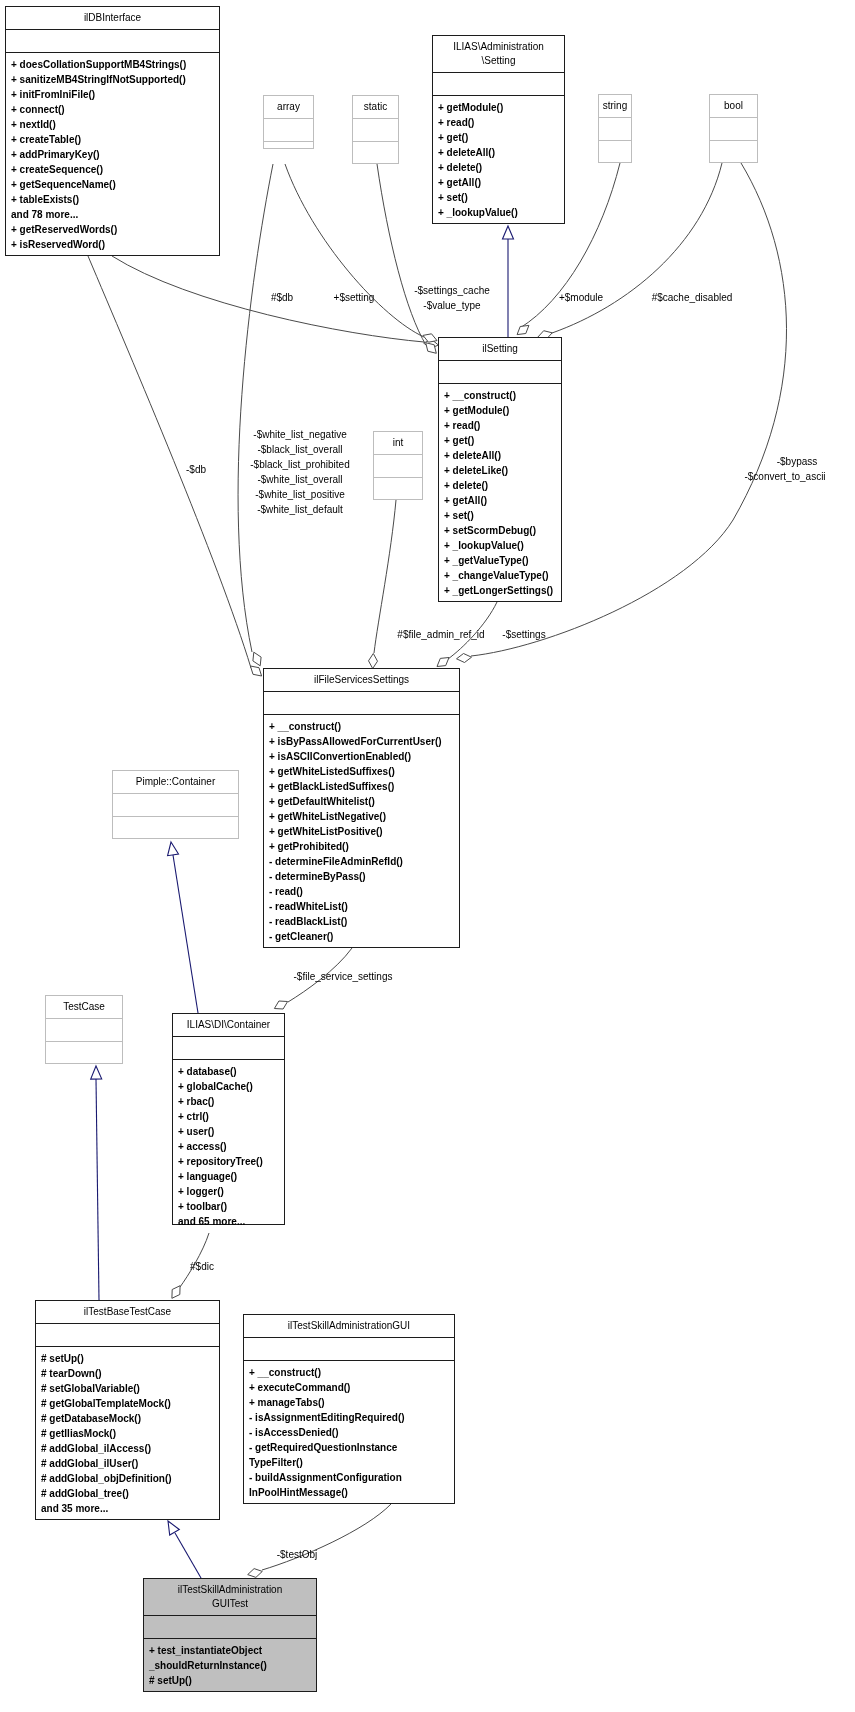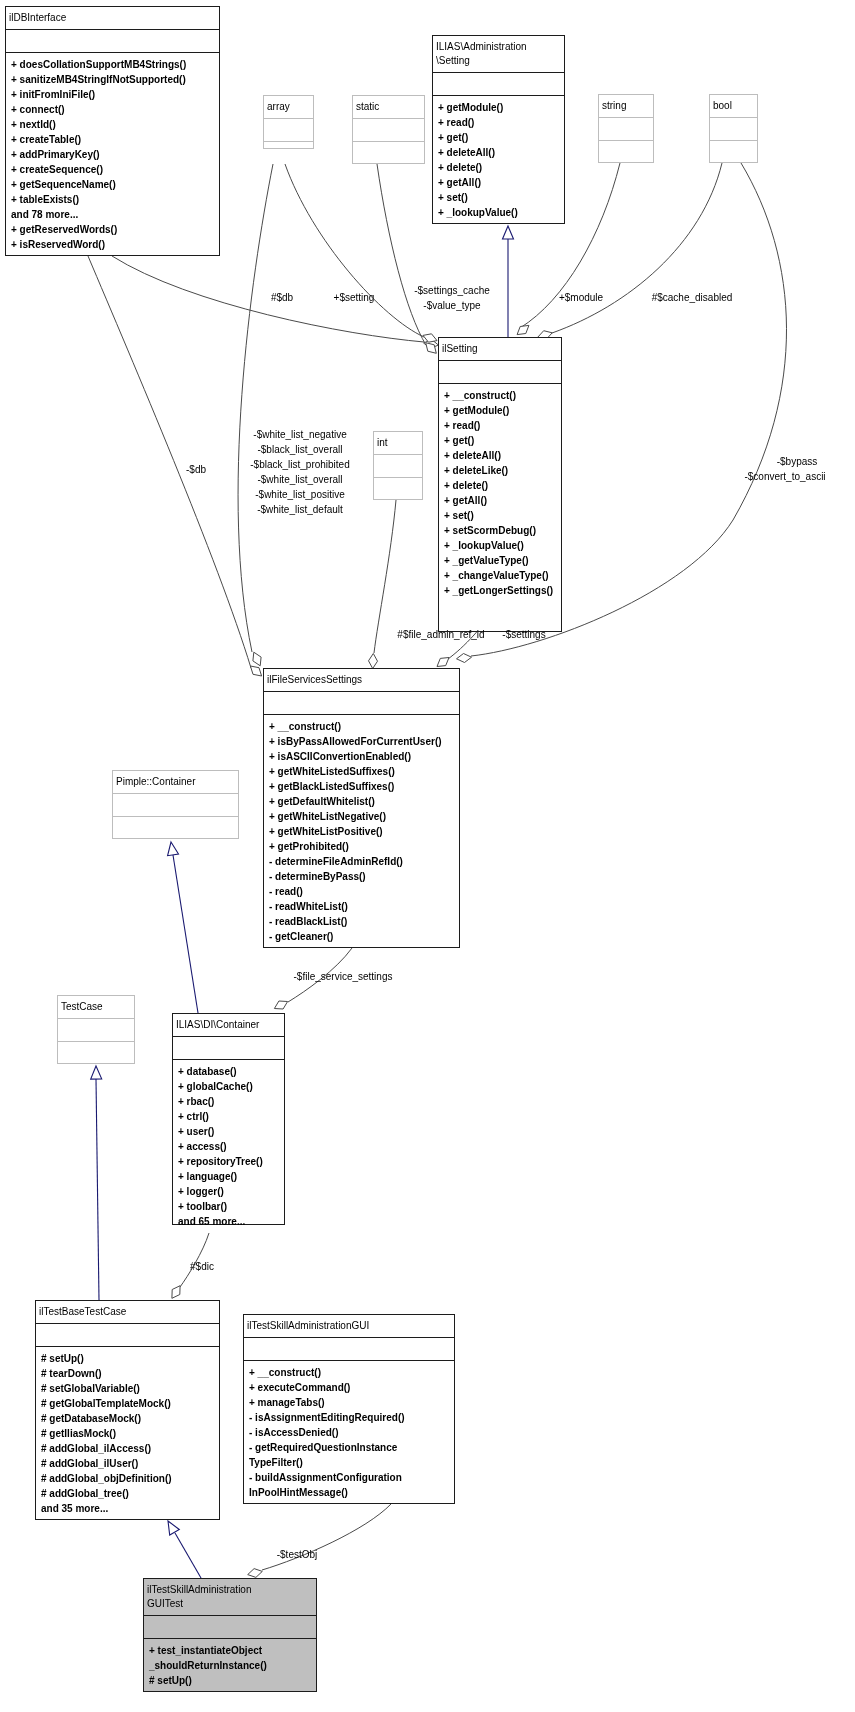--- a/index.html
+++ b/index.html
@@ -10,21 +10,21 @@
   #edges{position:absolute;left:0;top:0;z-index:0;}
   .eu{fill:none;stroke:var(--usage,#4a4a4a);stroke-width:1;}
   .ei{fill:none;stroke:var(--inh,#191970);stroke-width:1.1;}
   .diamond{fill:#ffffff;stroke:var(--usage,#4a4a4a);stroke-width:1;}
   .arrowhead{fill:#ffffff;stroke:var(--inh,#191970);stroke-width:1.1;}
   .box{
     position:absolute;z-index:1;background:#fff;
     border:1px solid var(--border,#1c1c1c);box-sizing:border-box;
     font-size:10px;line-height:15px;overflow:visible;
   }
-  .t{padding:4px 3px;line-height:14px;border-bottom:1px solid var(--border,#1c1c1c);}
+  .t{text-align:center;padding:4px 3px;line-height:14px;border-bottom:1px solid var(--border,#1c1c1c);}
   .a{height:22px;border-bottom:1px solid var(--border,#1c1c1c);}
   .a2{height:21px;}
   .ms{padding:4px 5px 0 5px;font-weight:bold;}
   .m{white-space:nowrap;}
   .gray{border-color:var(--ext,#bdbdbd);}
   .gray .t,.gray .a{border-color:var(--ext,#bdbdbd);}
   .hl{background:var(--hl,#bfbfbf);}
   .elabel{
     position:absolute;z-index:2;transform:translate(-50%,-50%);
     white-space:nowrap;font-size:10px;color:#000;
@@ -91,21 +91,21 @@
       <div class="m">+ isReservedWord()</div>
     </div>
 </div>
 
 <div class="box gray" style="left:263px;top:95px;width:51px;height:54px">
   <div class="t">array</div>
   <div class="a"></div>
   <div class="a2"></div>
 </div>
 
-<div class="box gray" style="left:352px;top:95px;width:73px;height:69px">
+<div class="box gray" style="left:352px;top:95px;width:47px;height:69px">
   <div class="t">static</div>
   <div class="a"></div>
   <div class="a2"></div>
 </div>
 
 <div class="box" style="left:432px;top:35px;width:133px;height:189px">
   <div class="t">
     <div>ILIAS\Administration</div>
     <div>\Setting</div>
   </div>
@@ -115,39 +115,39 @@
       <div class="m">+ read()</div>
       <div class="m">+ get()</div>
       <div class="m">+ deleteAll()</div>
       <div class="m">+ delete()</div>
       <div class="m">+ getAll()</div>
       <div class="m">+ set()</div>
       <div class="m">+ _lookupValue()</div>
     </div>
 </div>
 
-<div class="box gray" style="left:598px;top:94px;width:56px;height:69px">
+<div class="box gray" style="left:598px;top:94px;width:34px;height:69px">
   <div class="t">string</div>
   <div class="a"></div>
   <div class="a2"></div>
 </div>
 
 <div class="box gray" style="left:709px;top:94px;width:49px;height:69px">
   <div class="t">bool</div>
   <div class="a"></div>
   <div class="a2"></div>
 </div>
 
 <div class="box gray" style="left:373px;top:431px;width:50px;height:69px">
   <div class="t">int</div>
   <div class="a"></div>
   <div class="a2"></div>
 </div>
 
-<div class="box" style="left:438px;top:337px;width:124px;height:295px">
+<div class="box" style="left:438px;top:337px;width:124px;height:265px">
   <div class="t">ilSetting</div>
   <div class="a"></div>
   <div class="ms">
       <div class="m">+ __construct()</div>
       <div class="m">+ getModule()</div>
       <div class="m">+ read()</div>
       <div class="m">+ get()</div>
       <div class="m">+ deleteAll()</div>
       <div class="m">+ deleteLike()</div>
       <div class="m">+ delete()</div>
@@ -200,21 +200,21 @@
       <div class="m">+ user()</div>
       <div class="m">+ access()</div>
       <div class="m">+ repositoryTree()</div>
       <div class="m">+ language()</div>
       <div class="m">+ logger()</div>
       <div class="m">+ toolbar()</div>
       <div class="m">and 65 more...</div>
     </div>
 </div>
 
-<div class="box gray" style="left:57px;top:995px;width:78px;height:69px">
+<div class="box gray" style="left:45px;top:995px;width:78px;height:69px">
   <div class="t">TestCase</div>
   <div class="a"></div>
   <div class="a2"></div>
 </div>
 
 <div class="box" style="left:35px;top:1300px;width:185px;height:220px">
   <div class="t">ilTestBaseTestCase</div>
   <div class="a"></div>
   <div class="ms">
       <div class="m"># setUp()</div>

